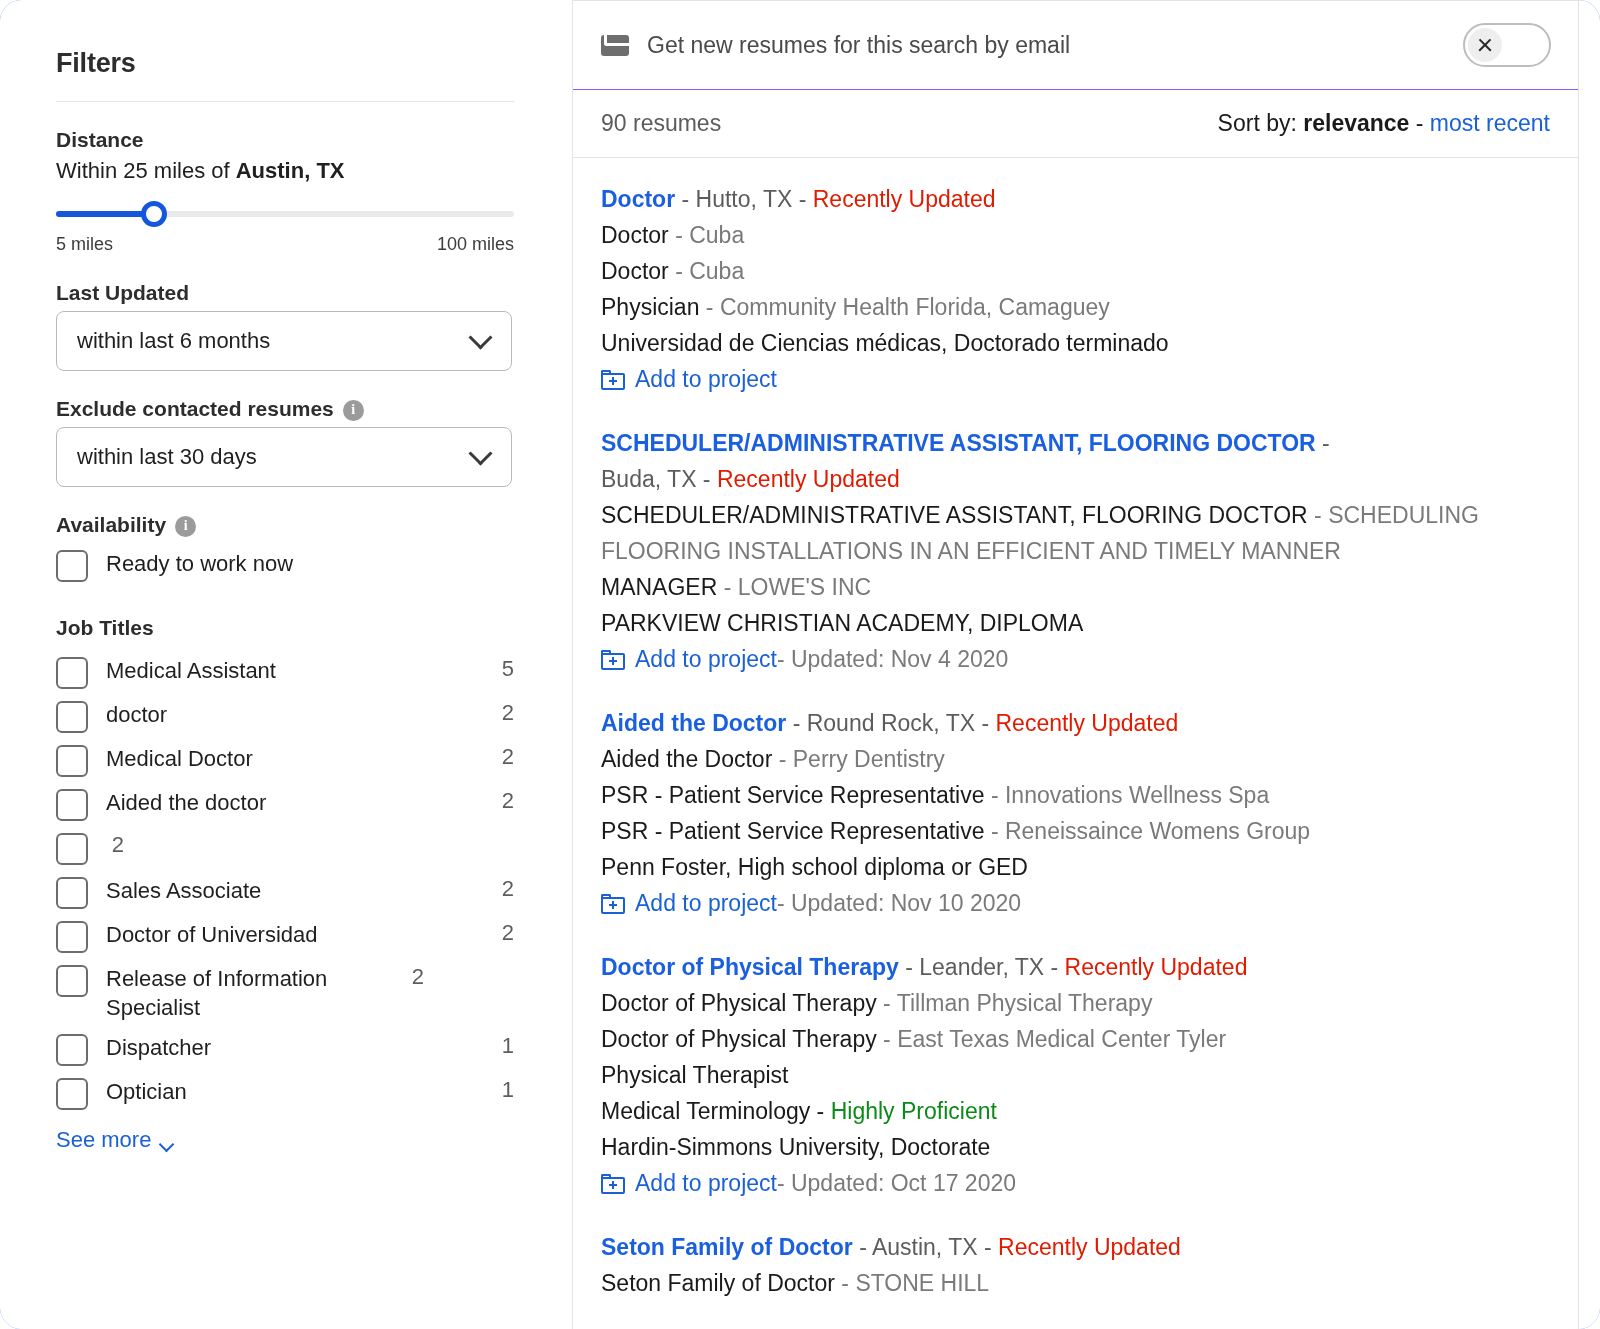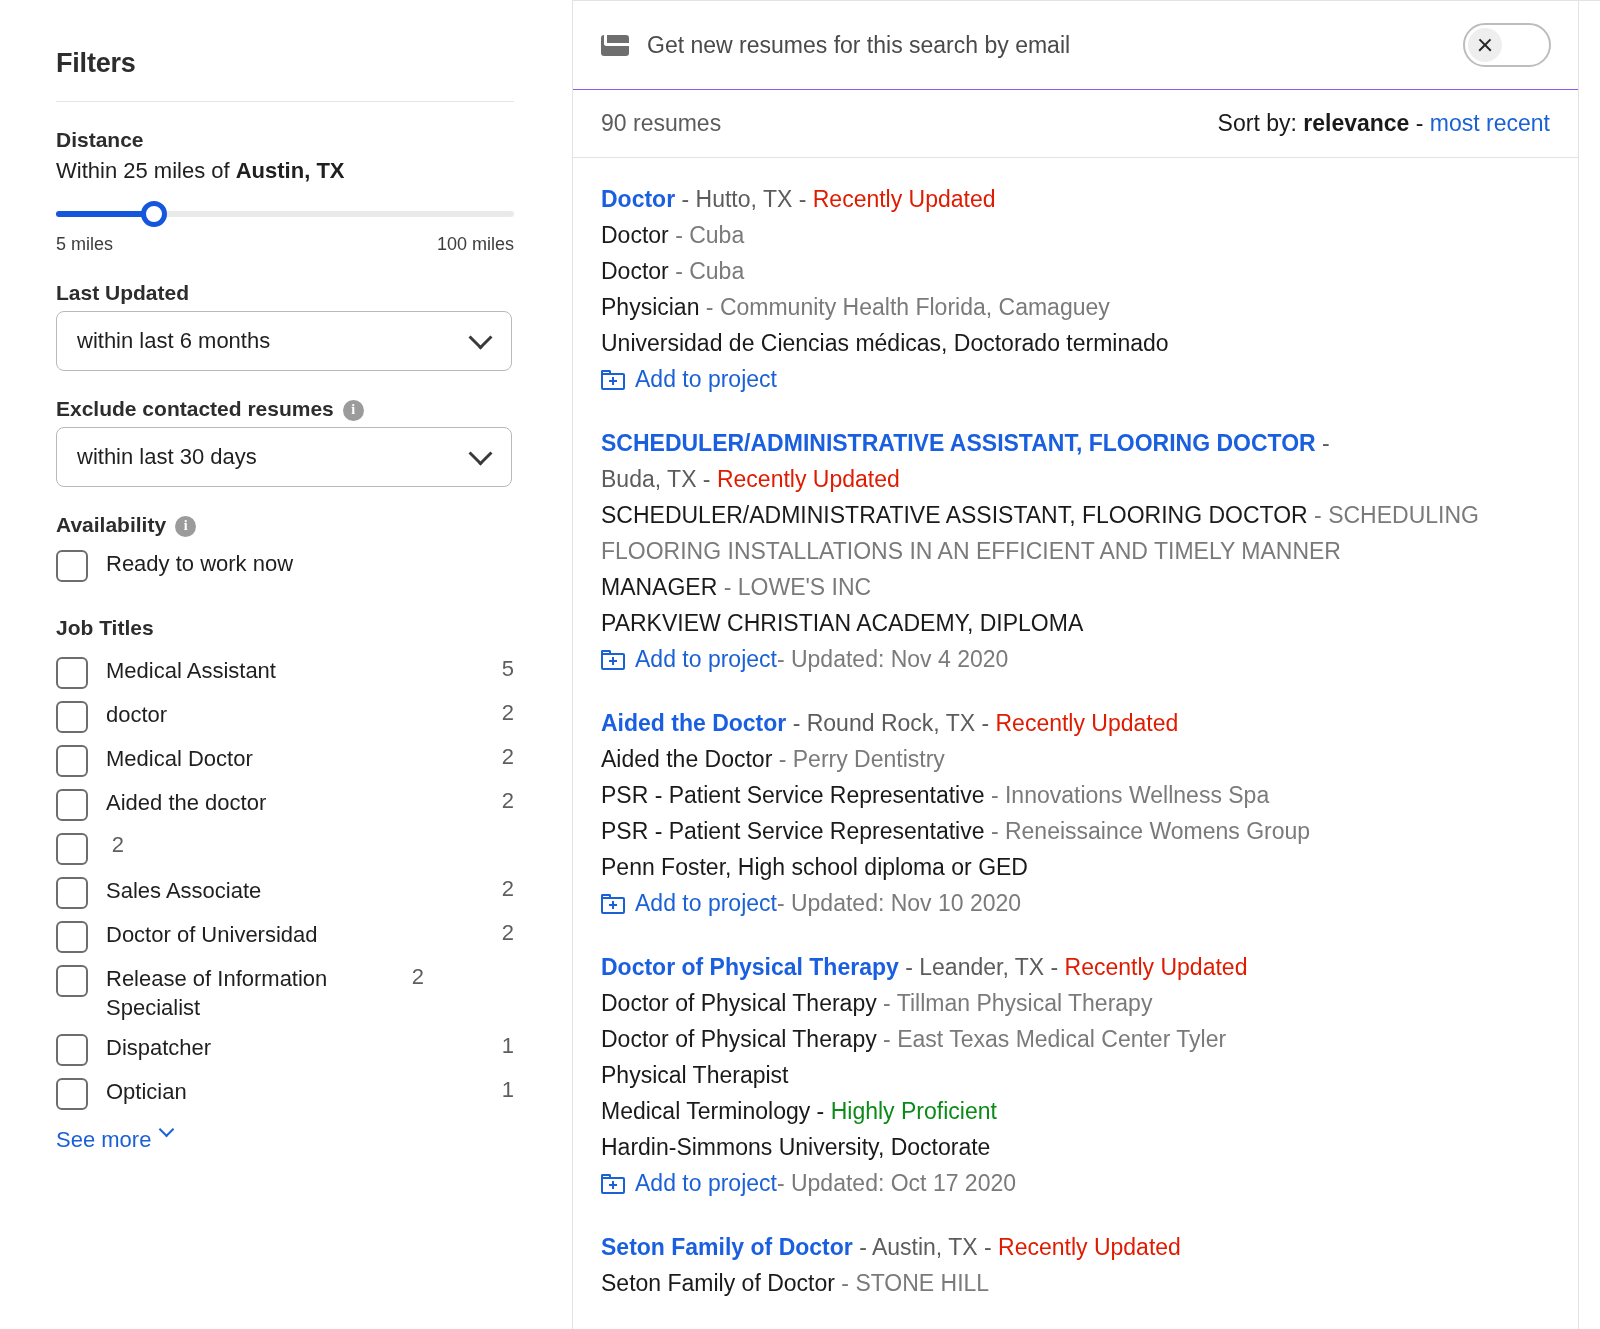--- a/index.html
+++ b/index.html
@@ -3,21 +3,21 @@
 <meta charset="utf-8">
 <style>
   * { box-sizing: border-box; }
   html, body {
     margin: 0; padding: 0;
     width: 1600px; height: 1329px;
     background: #fff;
     font-family: "Liberation Sans", sans-serif;
     -webkit-font-smoothing: antialiased;
   }
-  .page { position: relative; width: 1600px; height: 1329px; background:#3b82f6; overflow:hidden; display:flex; }
+  .page { position: relative; width: 1600px; height: 1329px; background:#3b82f6; overflow:hidden; display:flex;border-radius:21px; }
 
   
   .filters-panel {
     width: 572px;
     flex: 0 0 572px;
     padding: 48px 58px 0 56px;
     background:#fff;
   }
   .filters-title {
     font-size: 27px;
@@ -126,21 +126,21 @@
     flex: 0 0 auto;
     text-align: right;
     min-width: 18px;
   }
   .jobtitles-header {
     font-size: 21px; font-weight:bold; color:#2d2d2d;
     margin: 0 0 16px 0;
   }
   .see-more {
     font-size: 22px; color: #1a61d6;
-    display:inline-flex; align-items:flex-start; gap:10px;
+    display:inline-flex; align-items:flex-end; gap:10px;
     margin-top: 6px; cursor:pointer;
   }
   .see-more .chev-sm {
     width: 11px; height: 11px;
     border-right: 2.5px solid #1a61d6;
     border-bottom: 2.5px solid #1a61d6;
     transform: translateY(-3px) rotate(45deg);
   }
 
   

